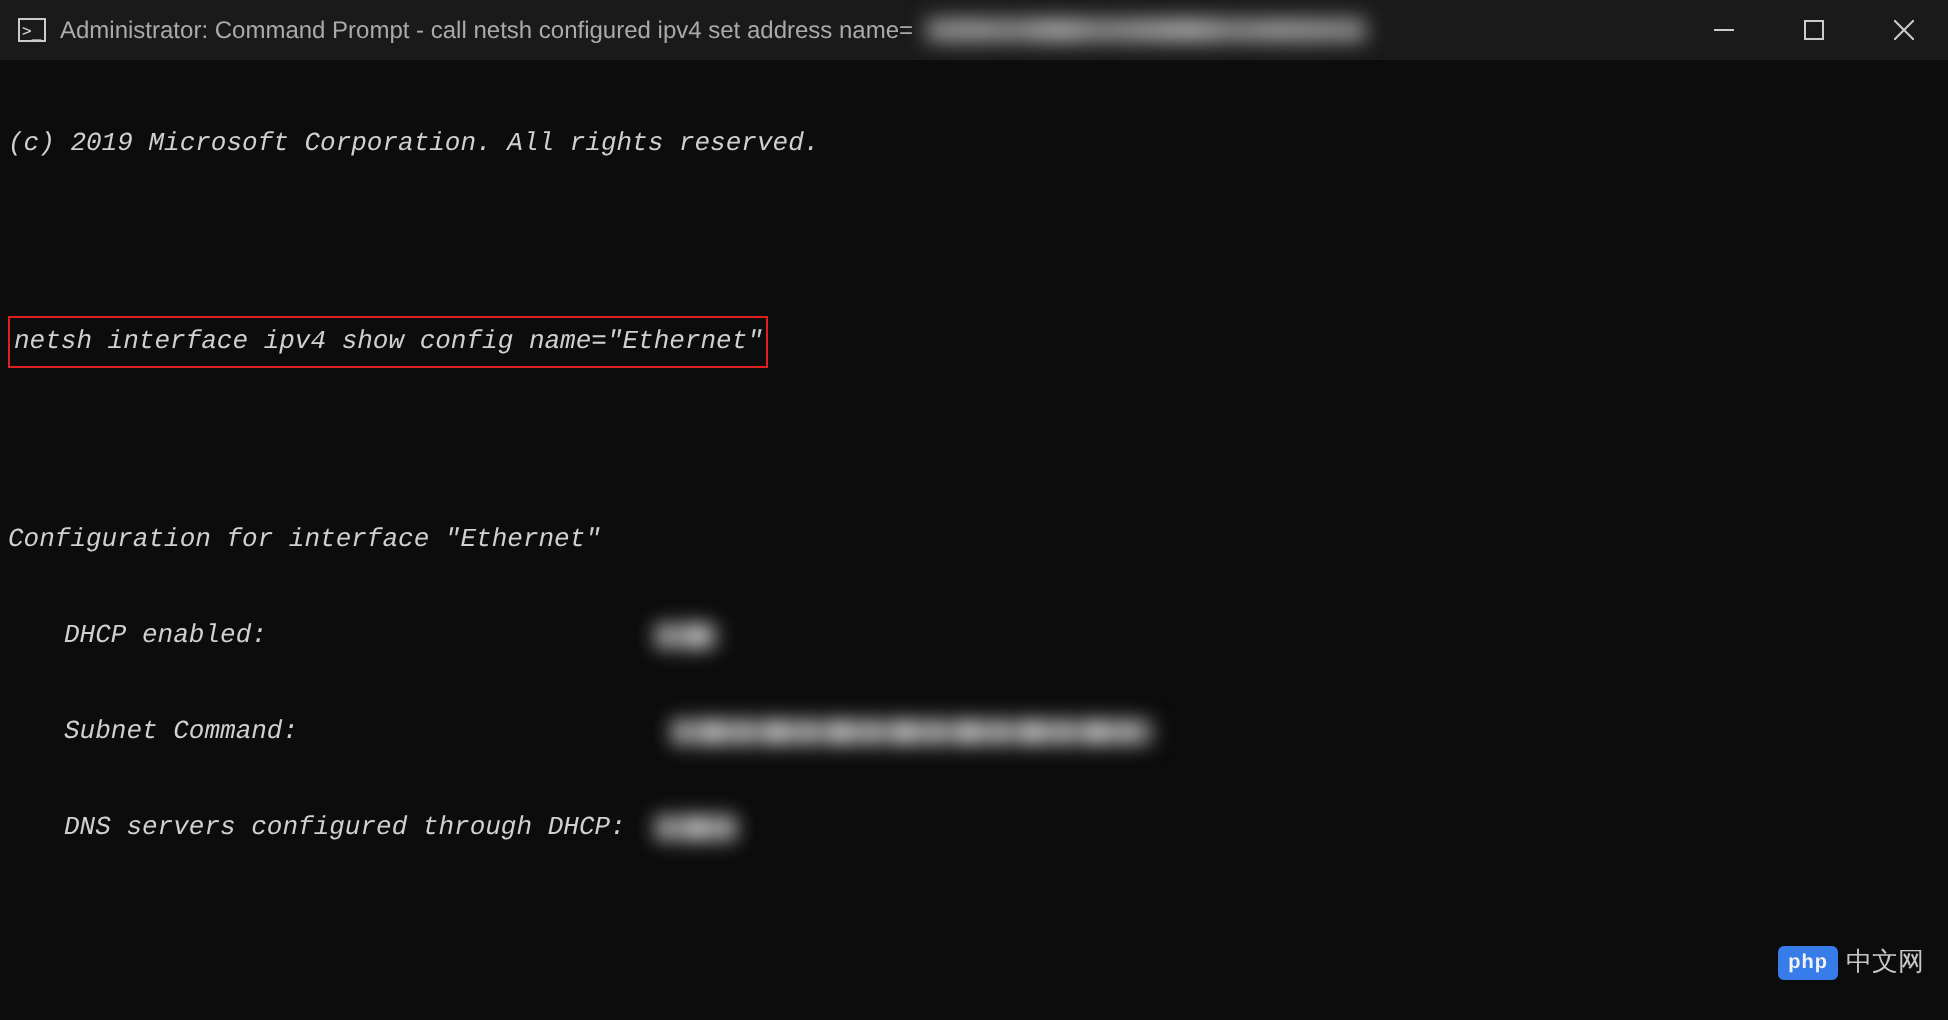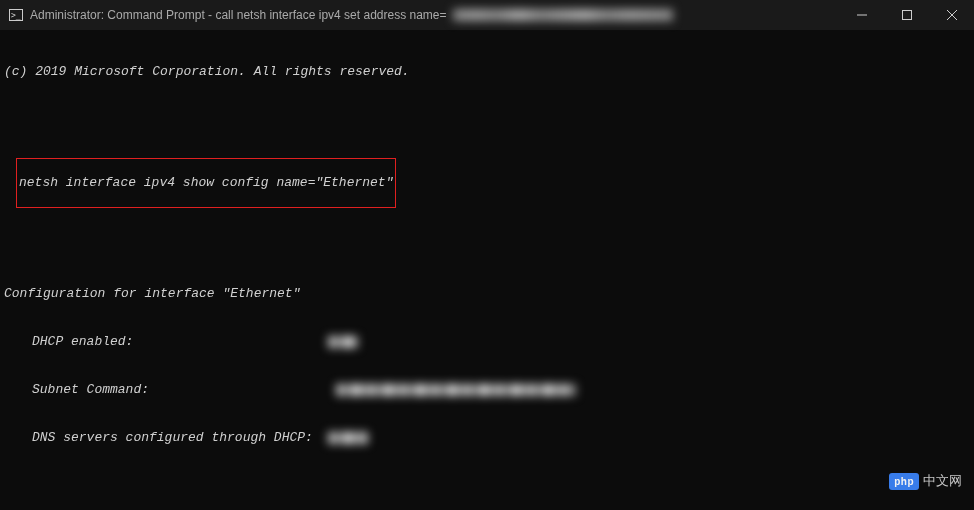--- a/index.html
+++ b/index.html
@@ -54,22 +54,22 @@
       padding: 2px 4px;
       line-height: 16px;
       white-space: pre;
       color: #d0d0d0;
     }
     .line { display: flex; align-items: flex-start; font-style: italic; }
     .prompt { white-space: pre; }
     .cmd { white-space: pre; }
     .highlight {
       border: 1.5px solid #e02020;
-      padding: 16px 2px;
-      margin: -2px 12px;
+      padding: 4px 2px;
+      margin: -2px 0;
     }
     .indent { padding-left: 28px; }
     .kv { white-space: pre; }
     .cens {
       display: inline-block;
       height: 12px;
       margin-top: 2px;
       filter: blur(5px);
       background: repeating-linear-gradient(90deg, #bbb 0 8px, #888 8px 16px, #ddd 16px 24px, #999 24px 32px);
     }
@@ -103,21 +103,21 @@
 </head>
 <body>
 
 <div class="titlebar">
   <span class="titlebar-icon">
     <svg width="14" height="12" viewBox="0 0 14 12">
         <rect x="0.5" y="0.5" width="13" height="11" fill="none" stroke="#ccc" stroke-width="1"></rect>
         <text x="2" y="9" font-size="8" fill="#ccc" font-family="monospace">&gt;_</text>
       </svg>
   </span>
-  <span class="titlebar-title">Administrator: Command Prompt - call  netsh interface ipv4 set address name=</span>
+  <span class="titlebar-title">Administrator: Command Prompt - call  netsh configured ipv4 set address name=</span>
   <span class="title-cens"></span>
   <div class="win-controls">
     <div class="win-btn">
       <svg width="10" height="10" viewBox="0 0 10 10">
           <line x1="0" y1="5" x2="10" y2="5" stroke-width="1"></line>
         </svg>
     </div>
     <div class="win-btn">
       <svg width="10" height="10" viewBox="0 0 10 10">
           <rect x="0.5" y="0.5" width="9" height="9" fill="none" stroke-width="1"></rect>

